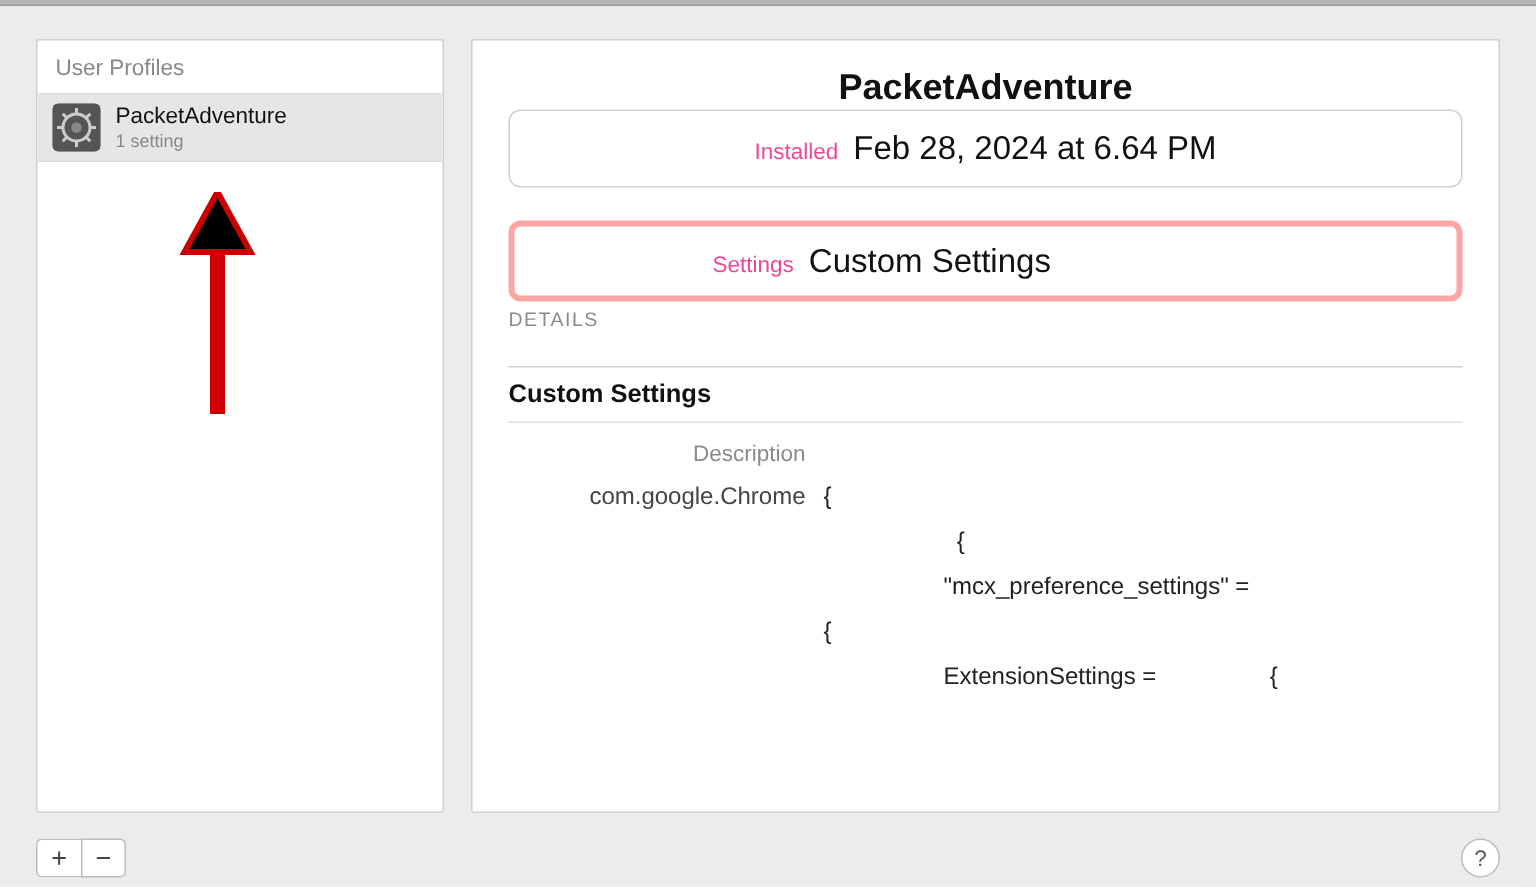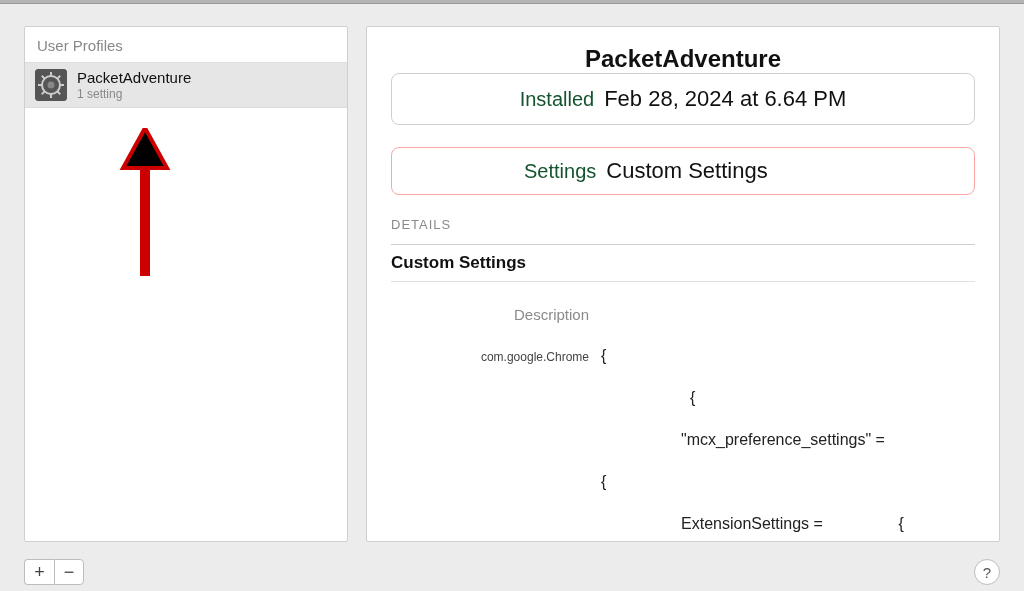--- a/index.html
+++ b/index.html
@@ -19,21 +19,21 @@
       background: #b5b5b5;
       border-bottom: 1px solid #999;
     }
     .container {
       display: flex;
       padding: 22px 24px 8px 24px;
       gap: 18px;
       height: 546px;
     }
     .sidebar {
-      width: 324px;
+      width: 272px;
       background: #ffffff;
       border: 1px solid #cfcfcf;
       border-radius: 2px;
       overflow: hidden;
     }
     .sidebar-header {
       padding: 10px 12px 8px 12px;
       color: #888;
       font-size: 15px;
     }
@@ -109,67 +109,67 @@
       gap: 8px;
     }
     .info-box-row {
       width: 100%;
       display: flex;
       justify-content: center;
       align-items: baseline;
       gap: 10px;
     }
     .info-label {
-      color: #14532d;
-      font-size: 20px;
+      color: #ec4899;
+      font-size: 15px;
     }
     .info-value {
       color: #111;
       font-size: 22px;
     }
     .btn-like {
-      border: 1px solid #fca5a5;
+      border: 4px solid #fca5a5;
       border-radius: 8px;
       padding: 10px 14px;
-      margin-bottom: 22px;
+      margin-bottom: 4px;
     }
     .btn-like .wrap {
       display: flex;
       align-items: baseline;
       gap: 10px;
       padding-left: 118px;
     }
     .details-header {
       color: #8a8a8a;
       font-size: 13px;
       letter-spacing: 1px;
-      margin-bottom: 12px;
+      margin-bottom: 24px;
     }
     .details-box {
       border-top: 1px solid #cfcfcf;
     }
     .details-title {
       font-size: 17px;
       font-weight: 600;
       color: #111;
       padding: 8px 0;
       border-bottom: 1px solid #e0e0e0;
     }
     .kv-row {
       display: flex;
       align-items: baseline;
       font-size: 16px;
       color: #222;
-      margin-top: 24px;
+      margin-top: 12px;
     }
     .kv-label {
       width: 210px;
       text-align: right;
       padding-right: 12px;
-      font-size: 12px;
+      font-size: 16px;
     }
     .kv-label.small {
       color: #8a8a8a;
       font-size: 15px;
     }
     .kv-label.key {
       color: #444;
     }
     .kv-val {
       flex: 1;

